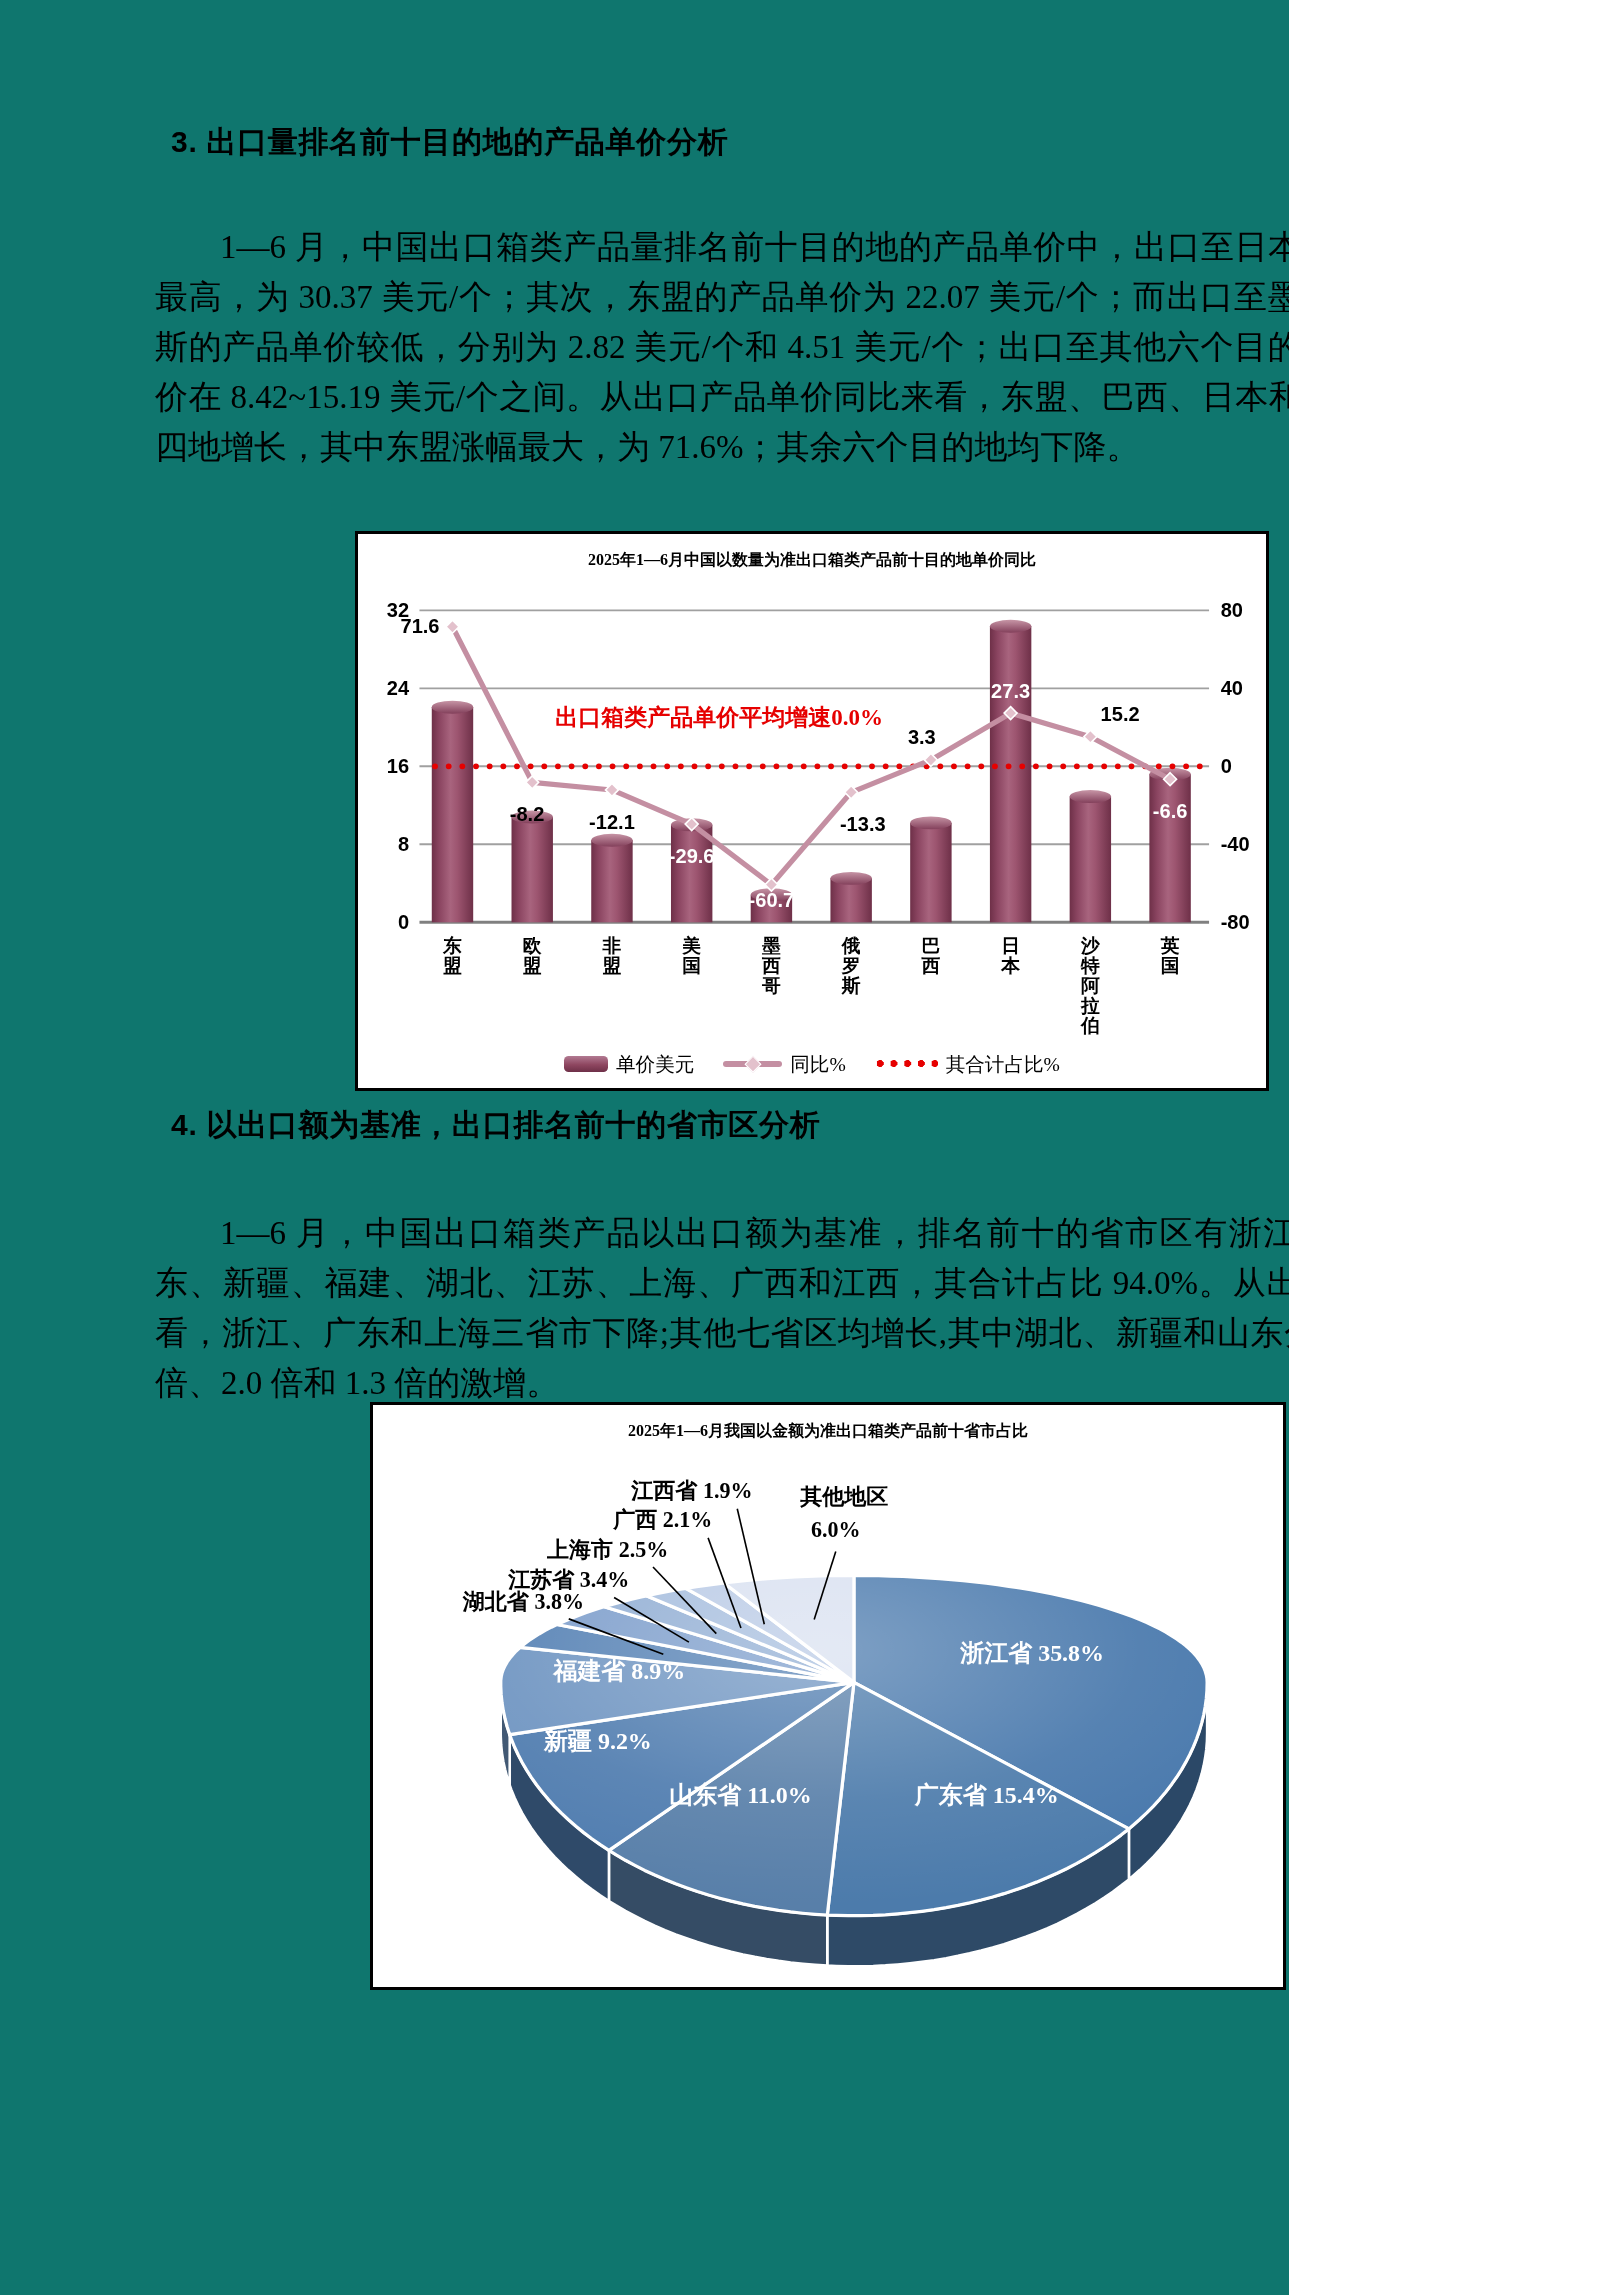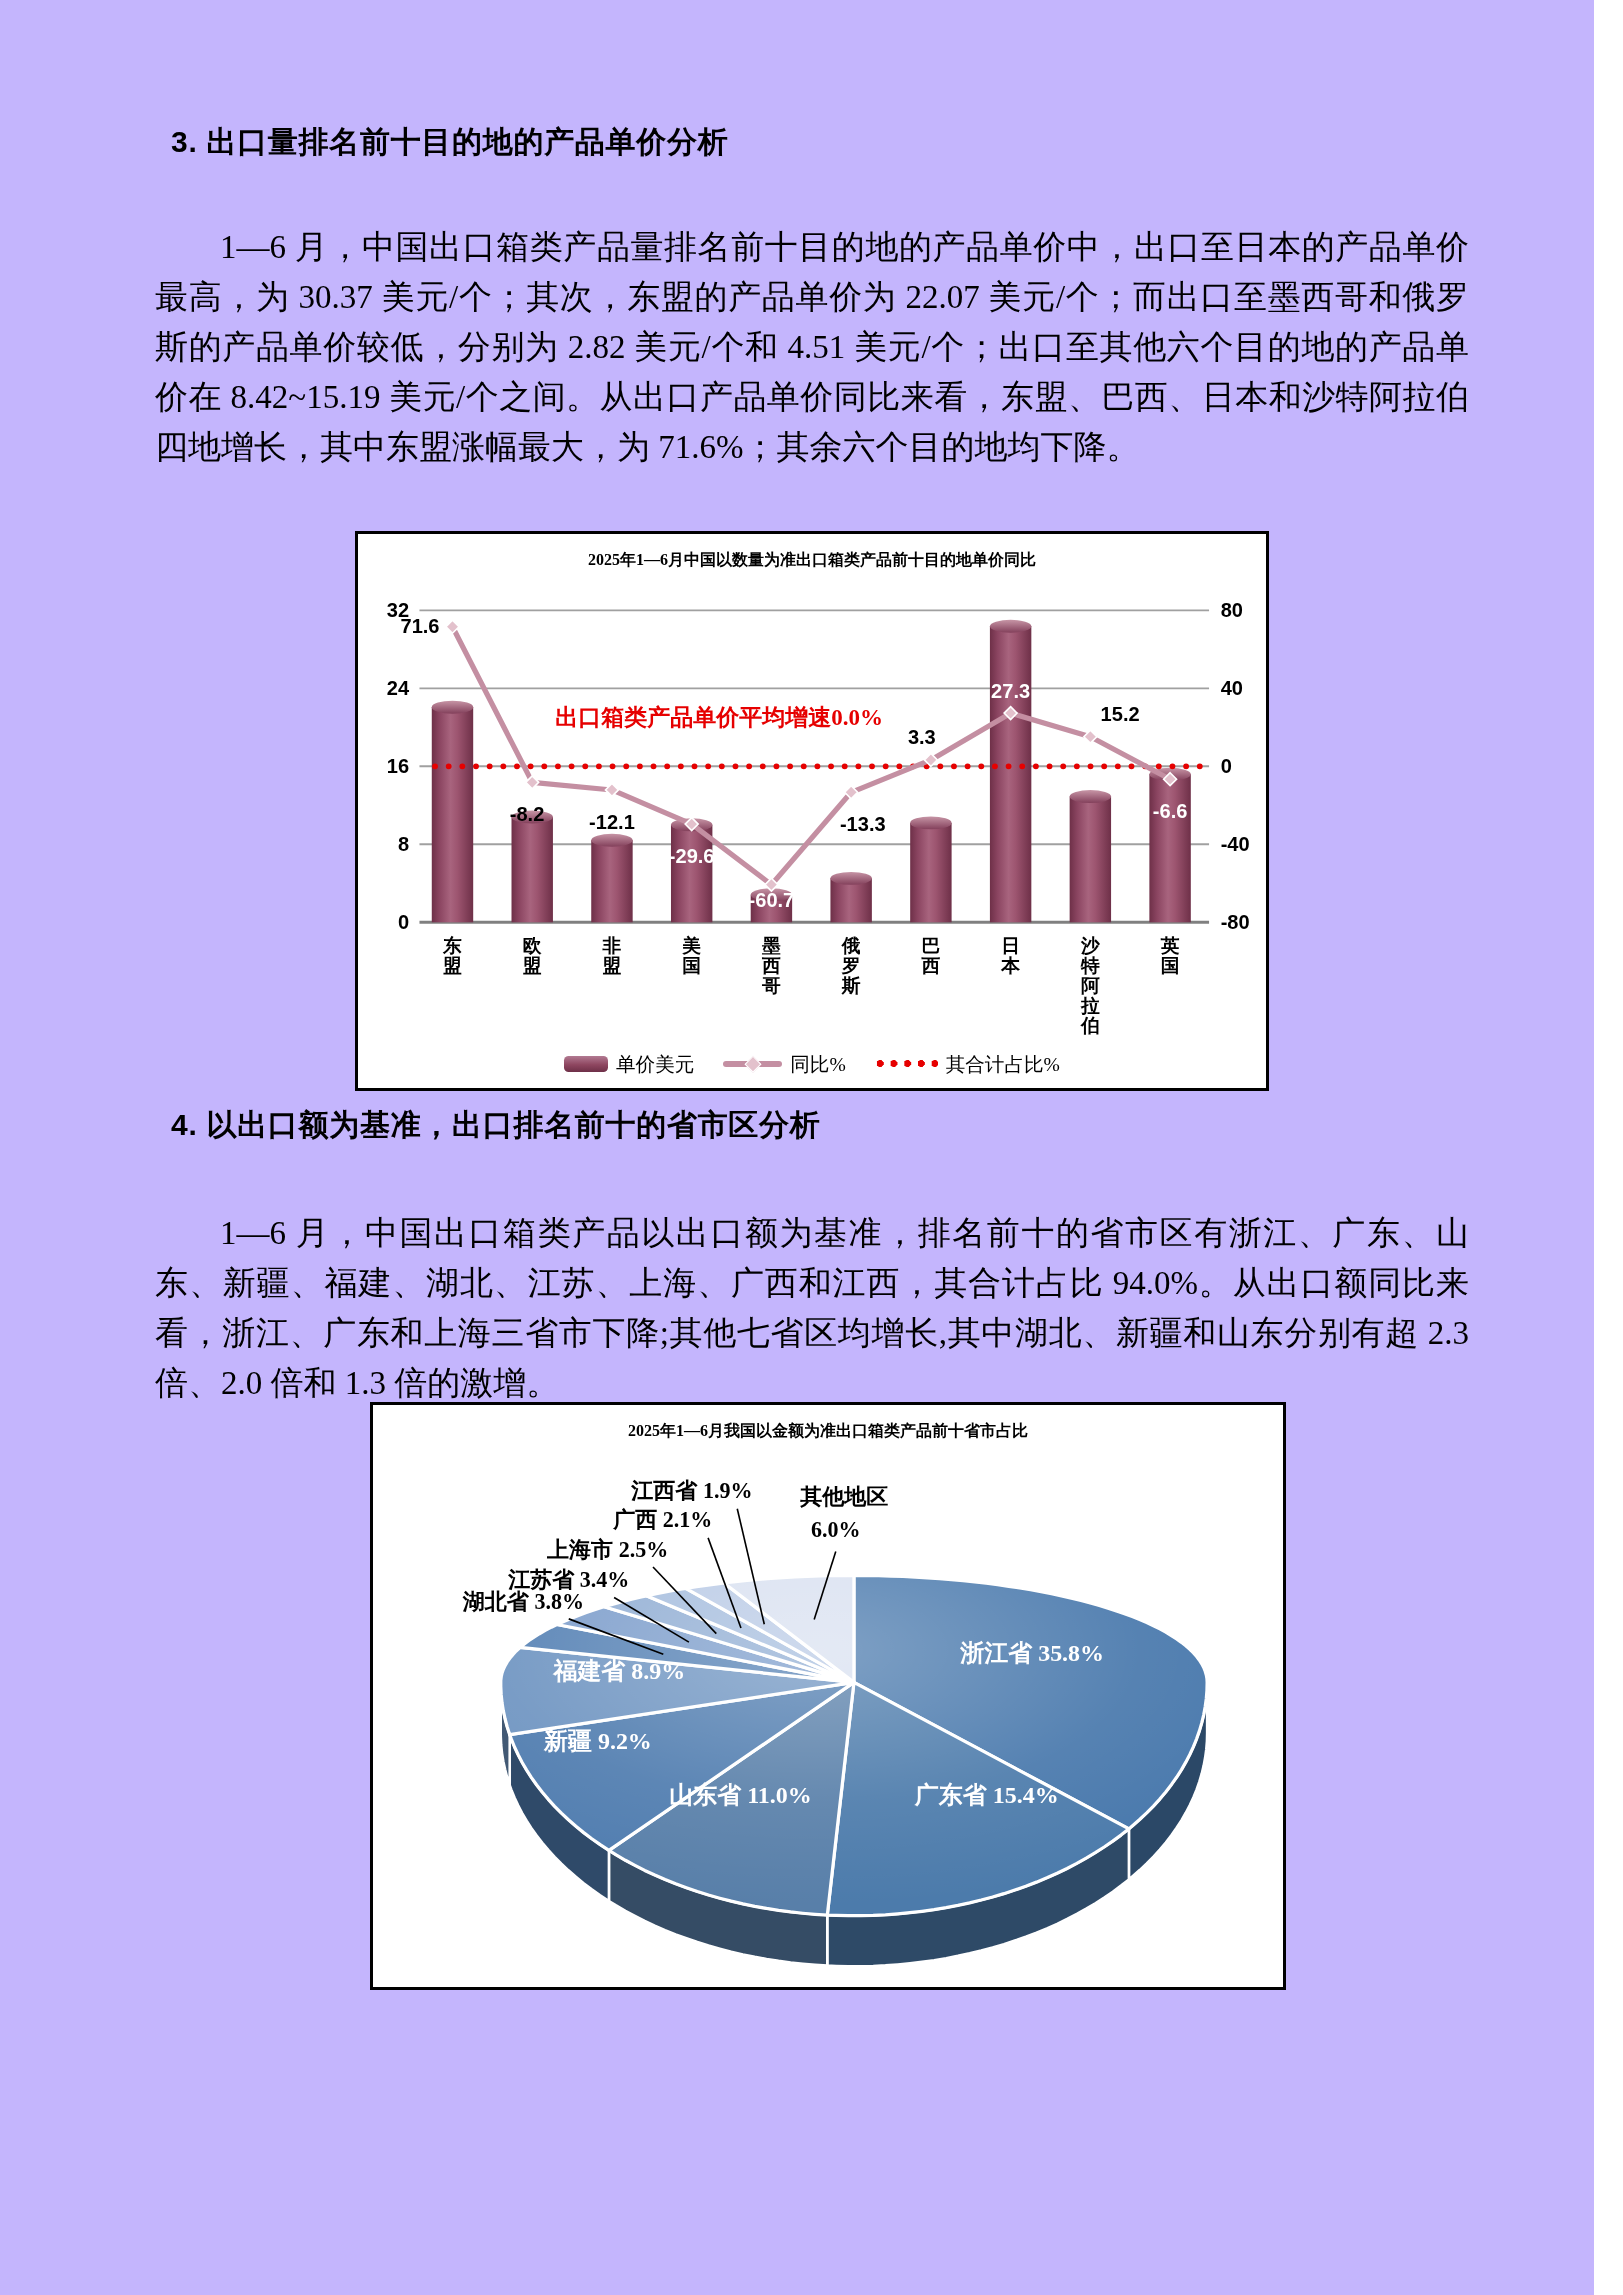--- a/index.html
+++ b/index.html
@@ -1,16 +1,16 @@
 <!DOCTYPE html>
 <html style="font-size:10.5px"><head>
 <meta charset="utf-8">
 <style>
   html,body{margin:0;padding:0;background:#fff;}
-  .page{position:relative;width:1594px;height:2295px;background:#c4b5fd;overflow:hidden;
+  .page{position:relative;width:1289px;height:2295px;background:#0f766e;overflow:hidden;
         font-family:"Liberation Serif","DejaVu Serif",serif;color:#000;}
   .sec-heading{position:absolute;left:171px;margin:0;white-space:nowrap;
         font-family:"Liberation Sans","DejaVu Sans",sans-serif;font-weight:700;font-size:30px;letter-spacing:0.7px;}
   #h3{top:122px;} #h4{top:1105px;}
   .para{position:absolute;left:155px;width:1314px;margin:0;font-size:33px;line-height:50px;
         text-align:justify;text-justify:inter-character;text-indent:65px;}
   #p3{top:191px;margin-top:31px;} #p4{top:1208px;}
   .chartbox{position:absolute;background:#fff;border:3.3px solid #000;box-sizing:border-box;}
   #box1{left:355px;top:531px;width:914px;height:560px;}
   #box2{left:370px;top:1402px;width:916px;height:588px;}

